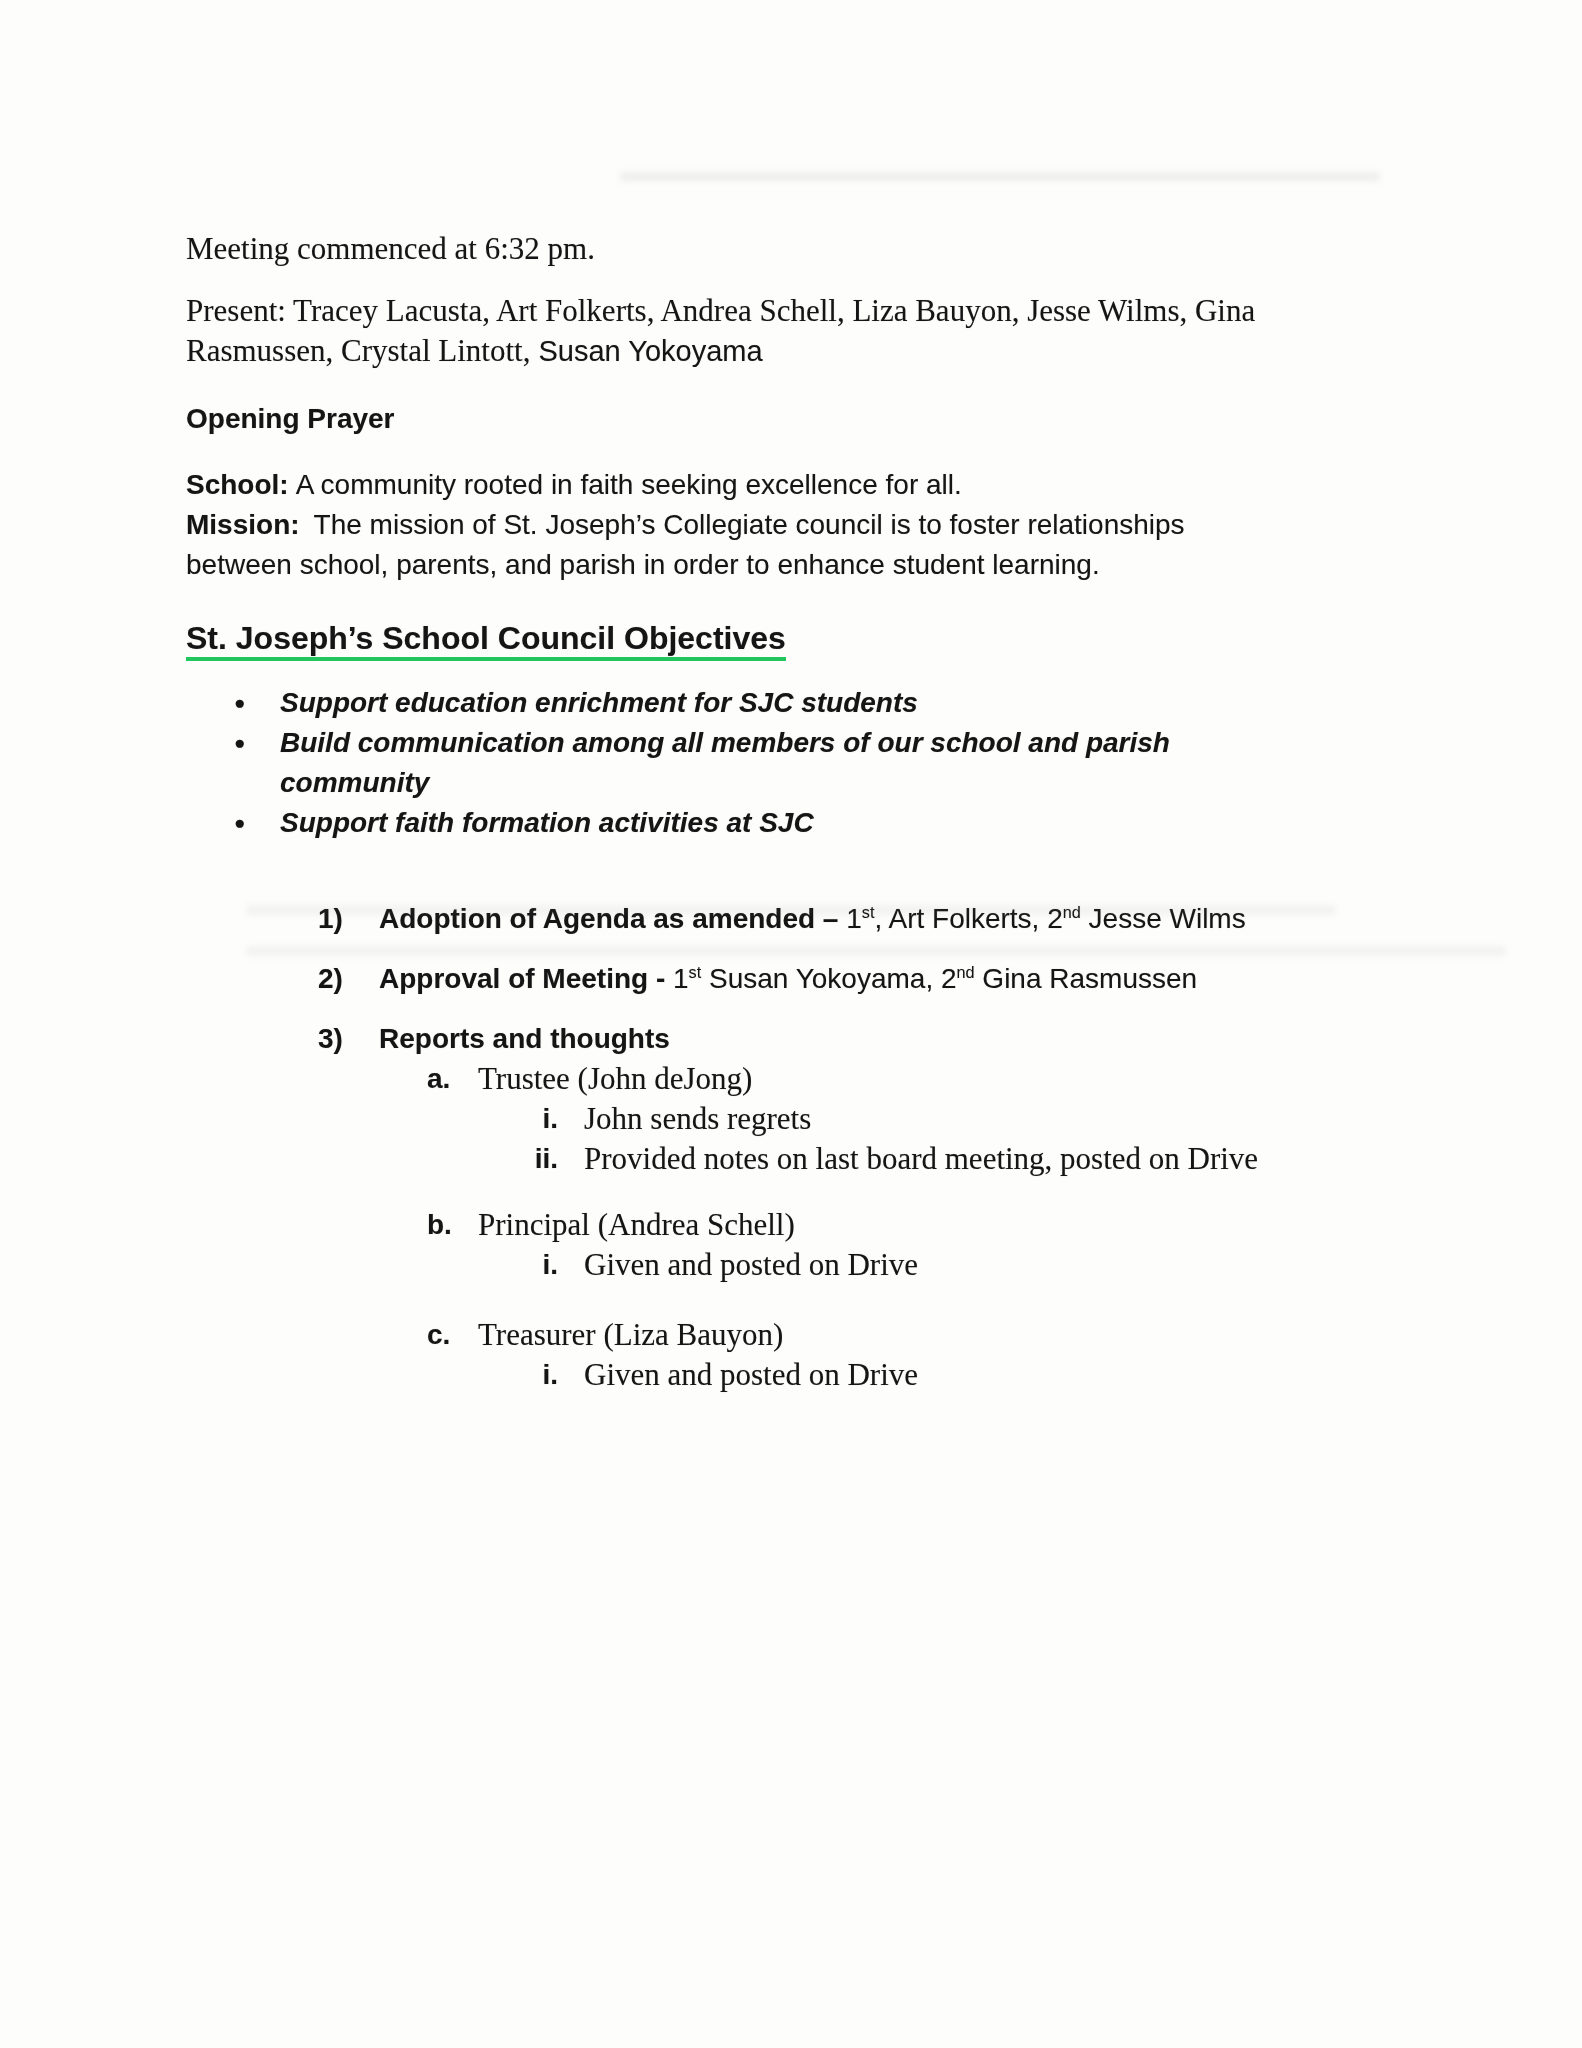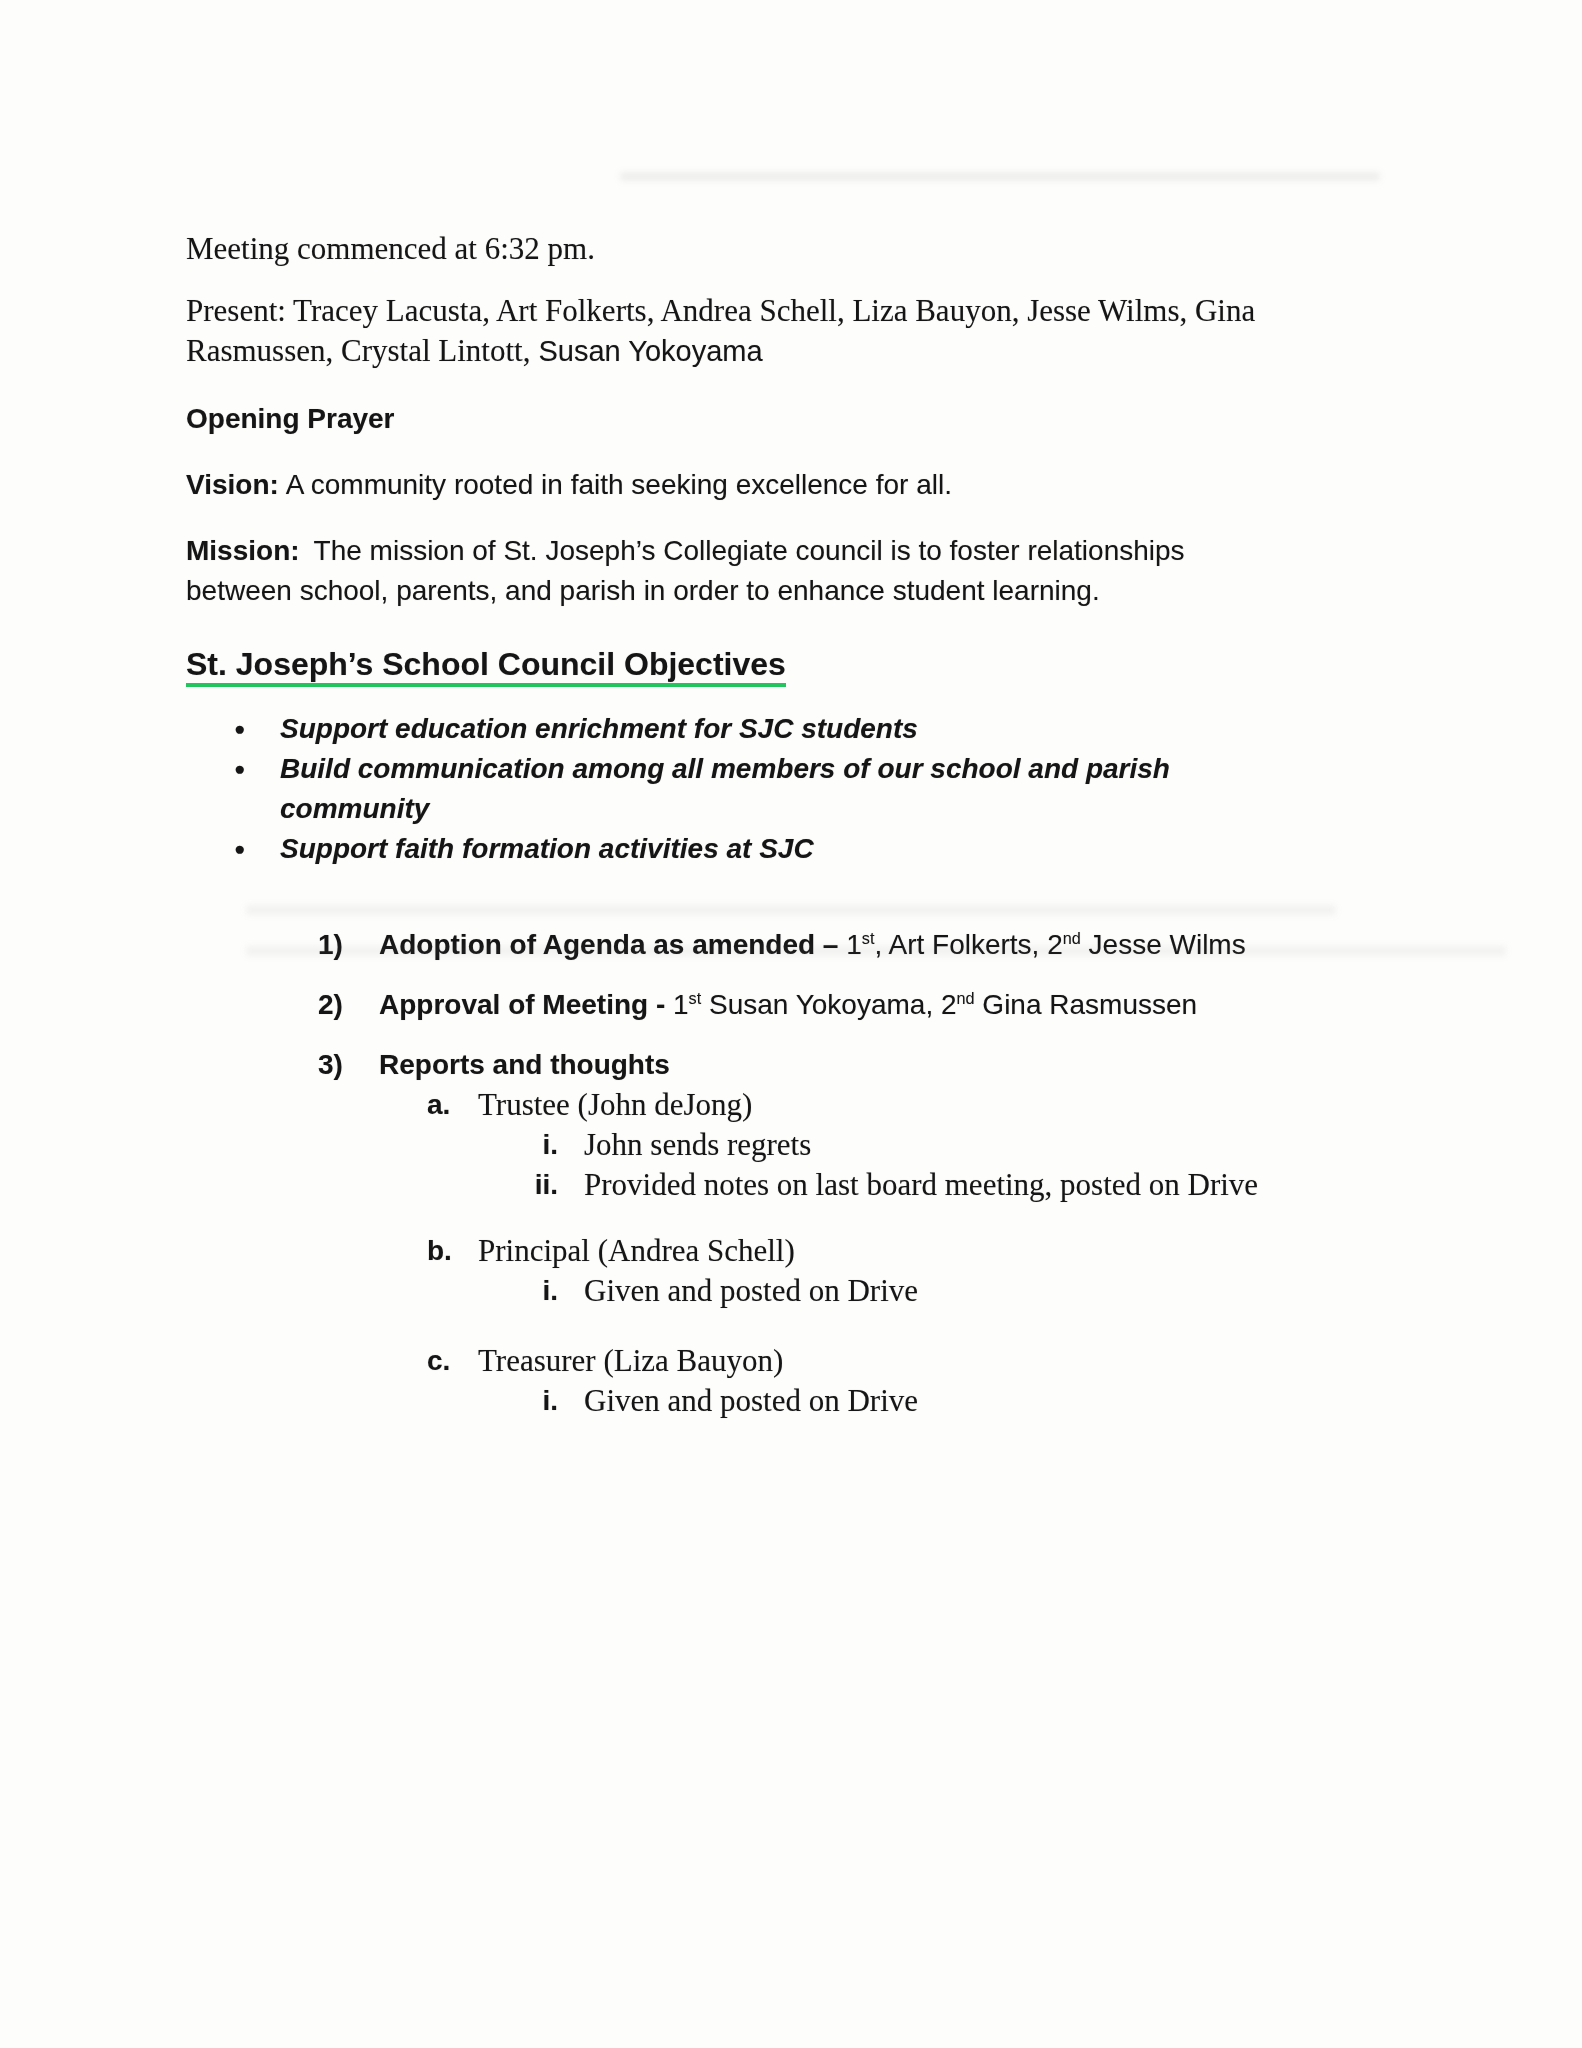--- a/index.html
+++ b/index.html
@@ -57,21 +57,21 @@
   }
   .bold { font-weight: bold; }
   .label-gap     { margin-right: 7px; }
   .label-gap-wide{ margin-right: 14px; }
 
   .commenced       { margin-top: 32px; }
   .present         { margin-top: 22px; }
   .present .sans-name { font-family: "Liberation Sans", "DejaVu Sans", sans-serif; font-size: 29px; }
   .opening-prayer  { margin-top: 28px; font-weight: bold; }
   .vision          { margin-top: 26px; }
-  .mission         { margin-top: 26px; }
+  .mission         { }
 
   .objectives-heading {
     margin-top: 32px;
     font-family: "Liberation Sans", "DejaVu Sans", sans-serif;
     font-weight: bold;
     font-size: 32px;
     line-height: 42px;
   }
   .objectives-heading .underlined {
     border-bottom: 4px solid #22c55e;
@@ -163,21 +163,21 @@
 
   <div class="para-serif commenced">Meeting commenced at 6:32 pm.</div>
 
   <div class="para-serif present">
     <div>Present: Tracey Lacusta, Art Folkerts, Andrea Schell, Liza Bauyon, Jesse Wilms, Gina</div>
     <div><span>Rasmussen, Crystal Lintott,</span><span class="sans-name"> Susan Yokoyama</span></div>
   </div>
 
   <div class="para-sans opening-prayer">Opening Prayer</div>
 
-  <div class="para-sans vision"><span class="bold label-gap">Vision:</span><span>A community rooted in faith seeking excellence for all.</span></div>
+  <div class="para-sans vision"><span class="bold label-gap">School:</span><span>A community rooted in faith seeking excellence for all.</span></div>
 
   <div class="para-sans mission">
     <div><span class="bold label-gap-wide">Mission:</span><span>The mission of St. Joseph’s Collegiate council is to foster relationships</span></div>
     <div>between school, parents, and parish in order to enhance student learning.</div>
   </div>
 
   <div class="objectives-heading">
     <span class="underlined">St. Joseph’s School Council Objectives</span>
   </div>
 

